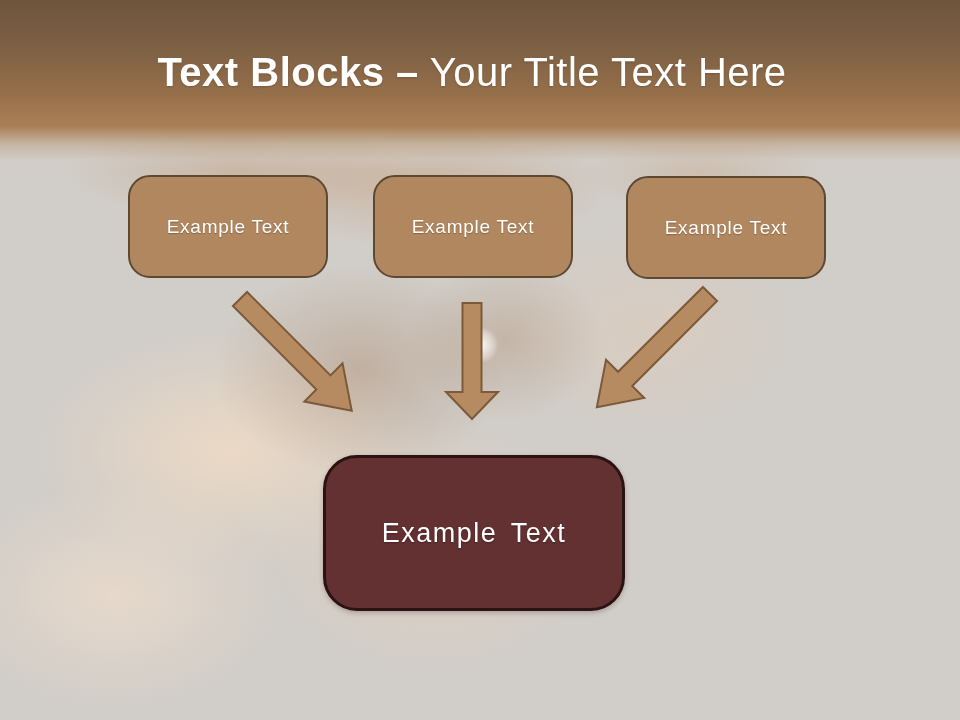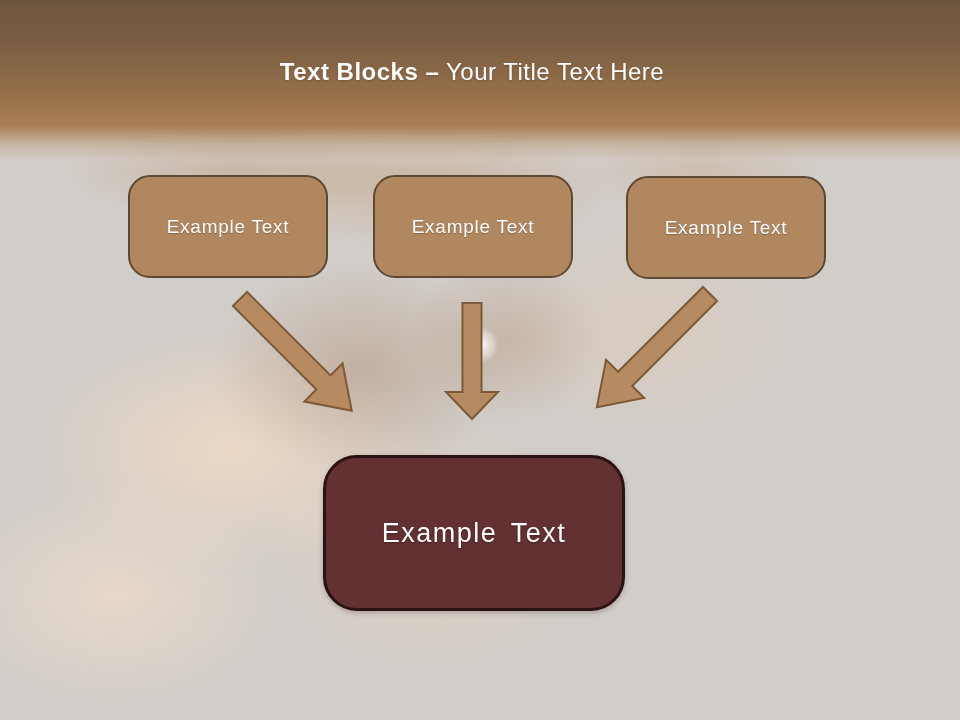--- a/index.html
+++ b/index.html
@@ -36,21 +36,21 @@
       #956f4a 55%,
       #a67c53 70%,
       var(--header-bottom,#a87e55) 74%,
       rgba(190,162,132,0.55) 85%,
       rgba(209,202,195,0.2) 94%,
       rgba(209,202,195,0) 100%);
   }
   .title{
     position:absolute;left:0;right:16px;top:52px;margin:0;
     text-align:center;color:var(--title-text,#fff);
-    font-size:24px;font-weight:400;letter-spacing:0.5px;line-height:40px;
+    font-size:40px;font-weight:400;letter-spacing:0.5px;line-height:40px;
     text-shadow:0 1px 2px rgba(60,40,20,0.25);
   }
   .title .t-bold{font-weight:700;}
   .block{
     position:absolute;width:200px;height:103px;
     background:var(--block-fill,#b1875f);
     border:2.5px solid var(--block-border,#5d4832);
     border-radius:22px;box-sizing:border-box;
     display:flex;align-items:center;justify-content:center;
     color:var(--block-text,#fff);font-size:19px;letter-spacing:0.75px;

